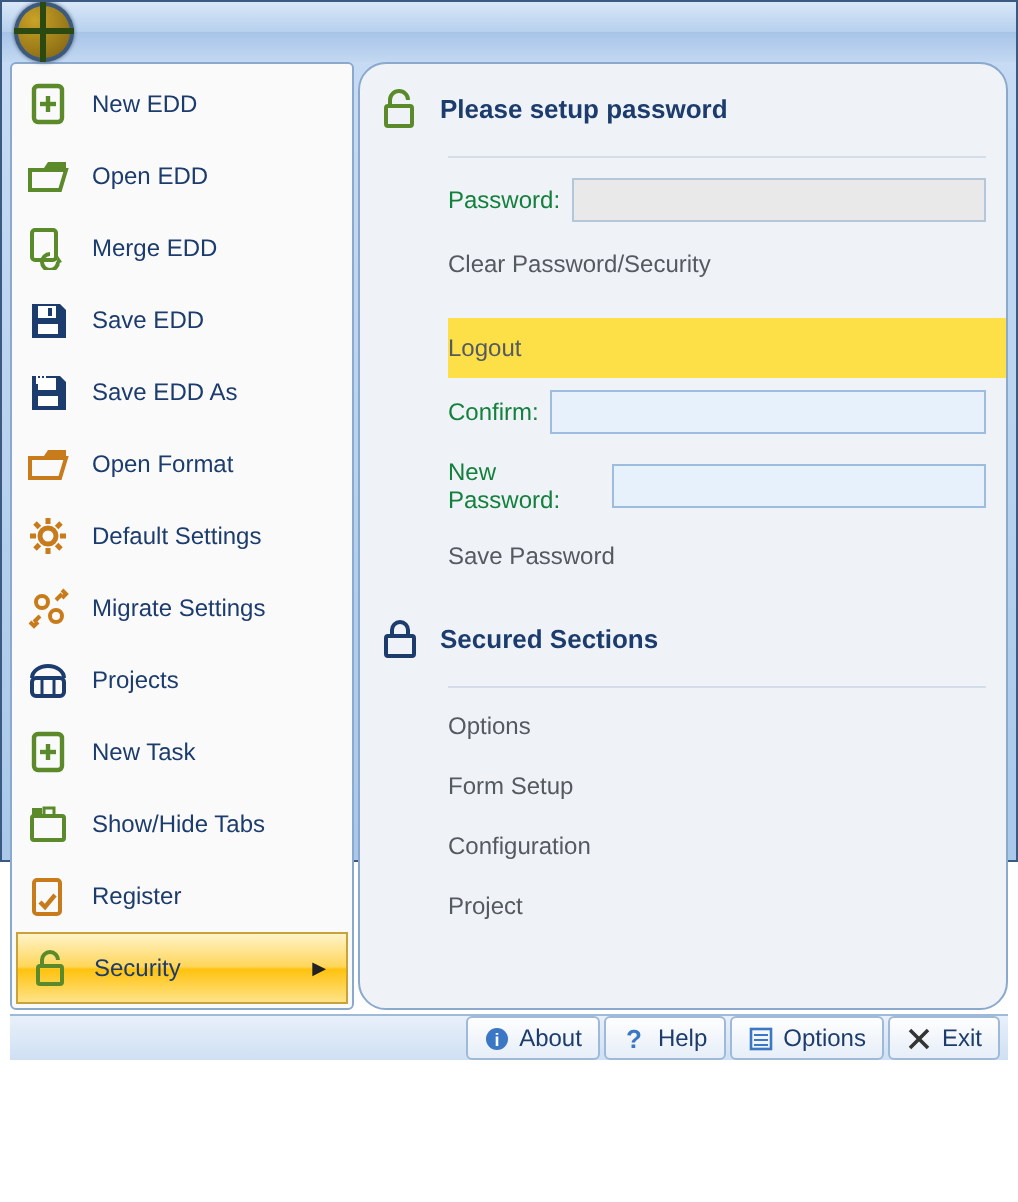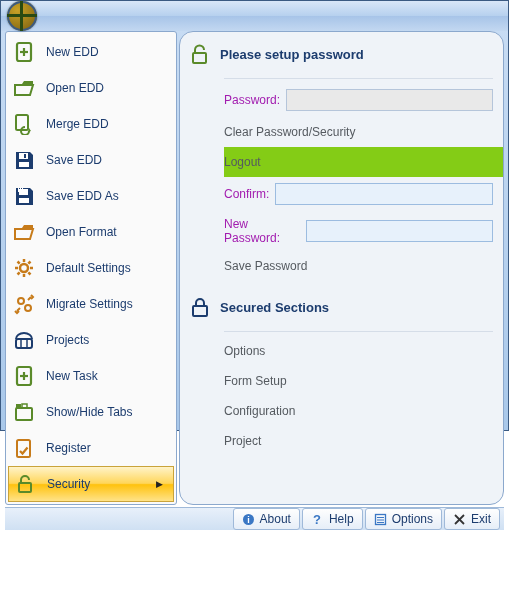--- a/index.html
+++ b/index.html
@@ -97,39 +97,39 @@
     font-size: 13px;
     margin-bottom: 8px;
   }
   .field-row {
     display: flex;
     align-items: center;
     gap: 6px;
     padding: 6px 0;
     color: #555a60;
   }
-  .field-label { color:#a21caf; }
+  .field-label { color:#15803d; }
   .text-input {
     flex: 1;
     height: 22px;
     border: 1px solid #b5c5da;
     background: #e9e9e9;
     padding: 2px 4px;
   }
   .text-input.blue {
     background: #e7f1fb;
     border: 1px solid #9cbce0;
   }
   .action-row {
     padding: 8px 0;
     color: #555a60;
   }
   .action-row.white {
-    background: #84cc16;
-    margin: 0 -10px 0 0;
+    background: #fde047;
+    margin: 12px -10px 0 0;
     padding-left: 0;
   }
   .section-head2 {
     margin-top: 14px;
   }
   .indent { margin-left: 36px; }
   .bottombar {
     height: 34px;
     background: linear-gradient(#e8f0fa, #cfe0f3);
     border-top: 1px solid #9fb9d9;

